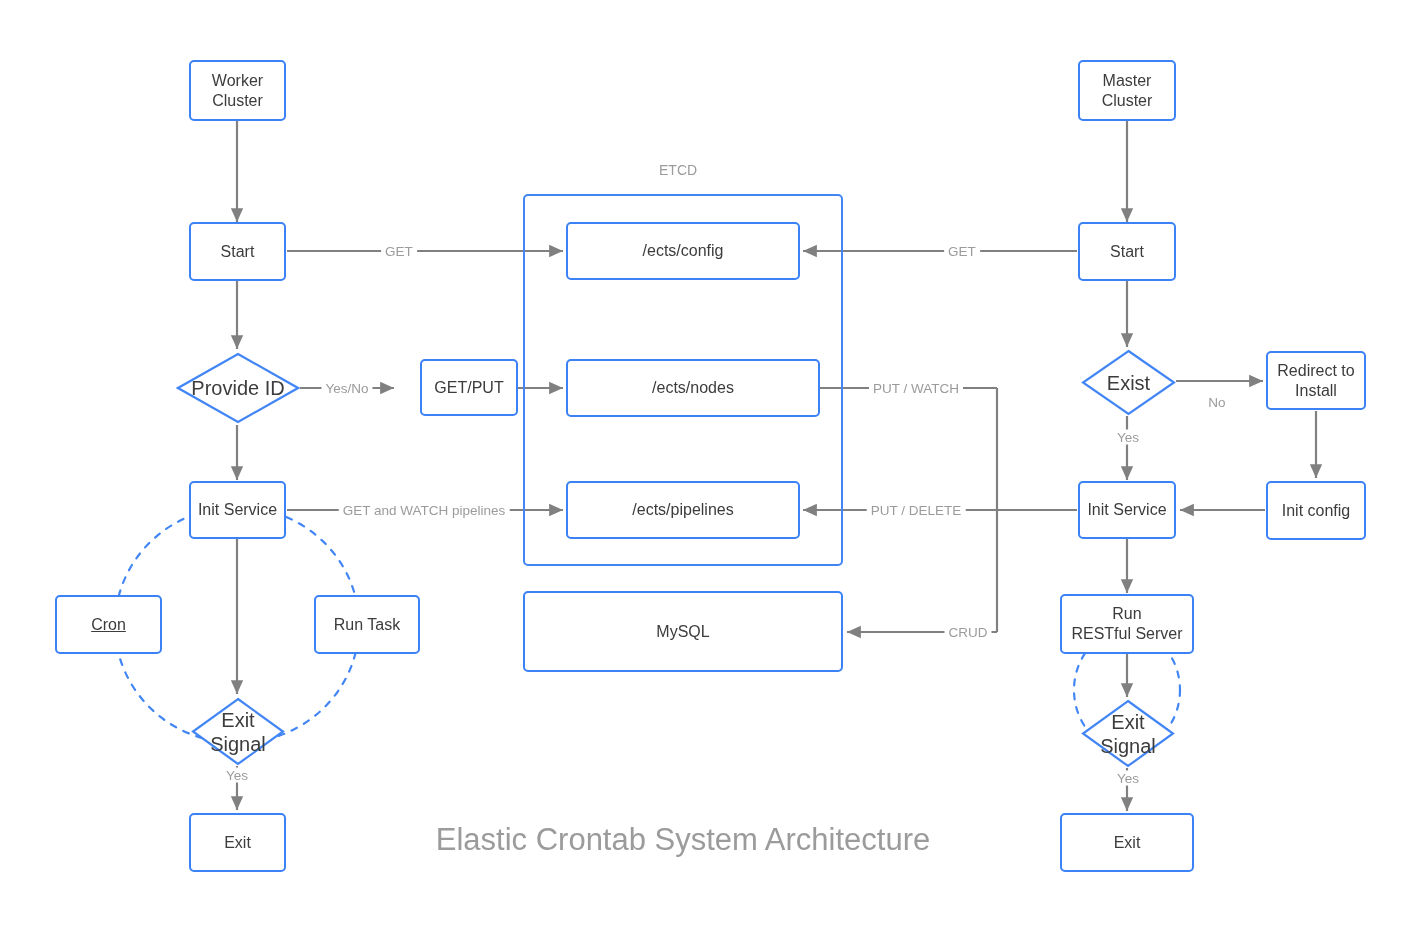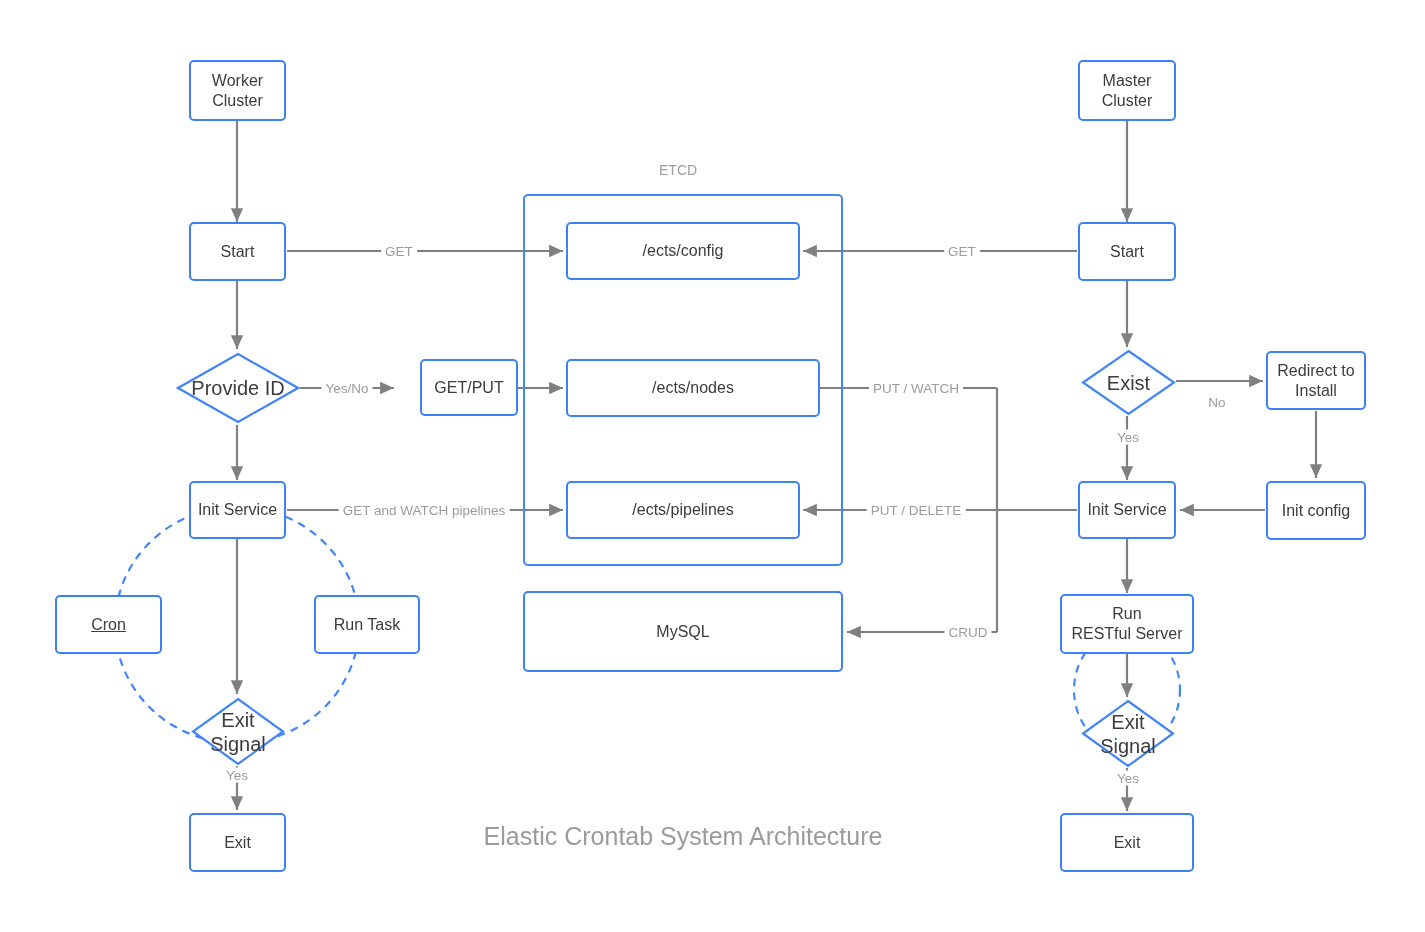--- a/index.html
+++ b/index.html
@@ -12,21 +12,21 @@
   .group{position:absolute;box-sizing:border-box;border:2px solid #4285f4;border-radius:5px;
          background:transparent;z-index:2;}
   .grouplabel{position:absolute;color:#9b9b9b;font-size:14px;z-index:5;white-space:nowrap;}
   .diamond{position:absolute;z-index:4;}
   .diamond svg{position:absolute;left:0;top:0;}
   .diamond .dlabel{position:absolute;left:0;top:0;width:100%;height:100%;
         display:flex;align-items:center;justify-content:center;text-align:center;
         color:#3c3c3c;font-size:20px;line-height:1.2;}
   .elabel{position:absolute;color:#9b9b9b;font-size:13.5px;background:#ffffff;
           padding:0 4px;white-space:nowrap;z-index:6;transform:translate(-50%,-50%);}
-  .title{position:absolute;color:#9b9b9b;font-size:25px;white-space:nowrap;z-index:6;
+  .title{position:absolute;color:#9b9b9b;font-size:31px;white-space:nowrap;z-index:6;
          transform:translateX(-50%);}
 </style>
 </head>
 <body>
 
 <div id="stage">
 
   <svg id="edges" viewBox="0 0 1425 932">
     <defs>
       <marker id="arrow" viewBox="0 0 10 10" refX="9" refY="5" markerWidth="7" markerHeight="7" orient="auto-start-reverse">

